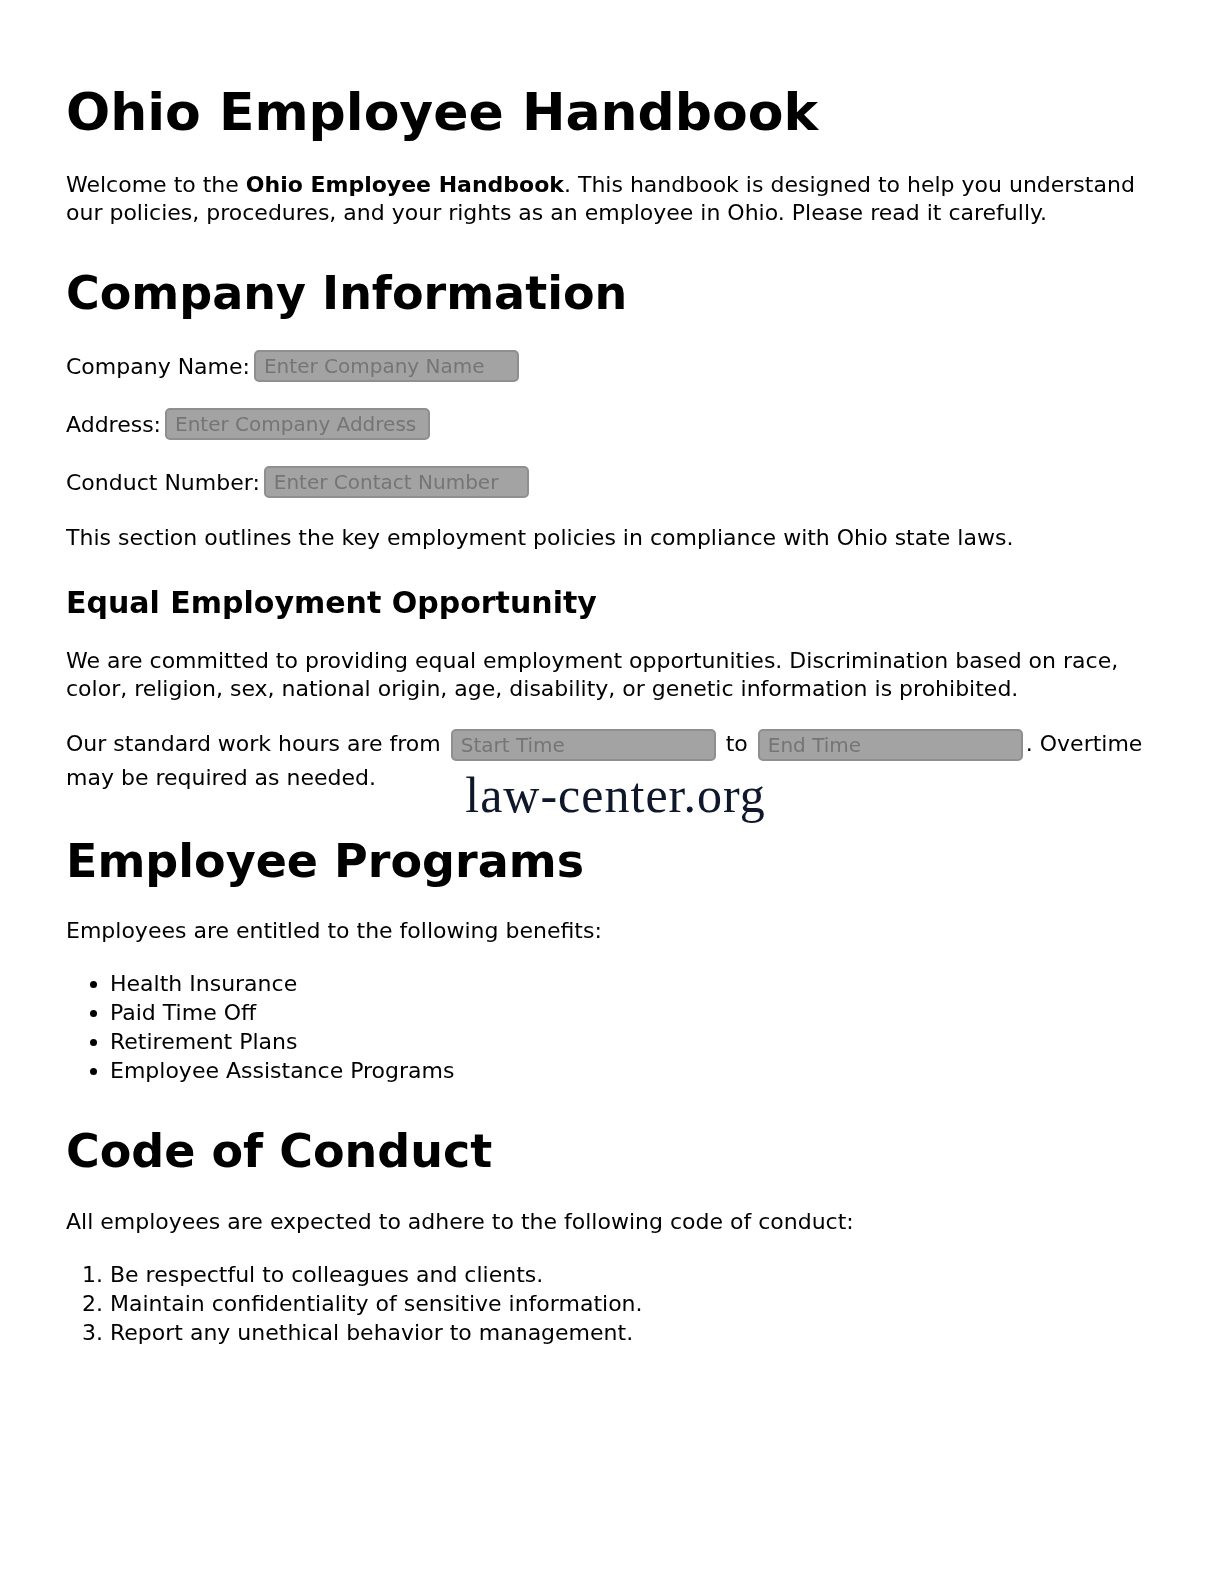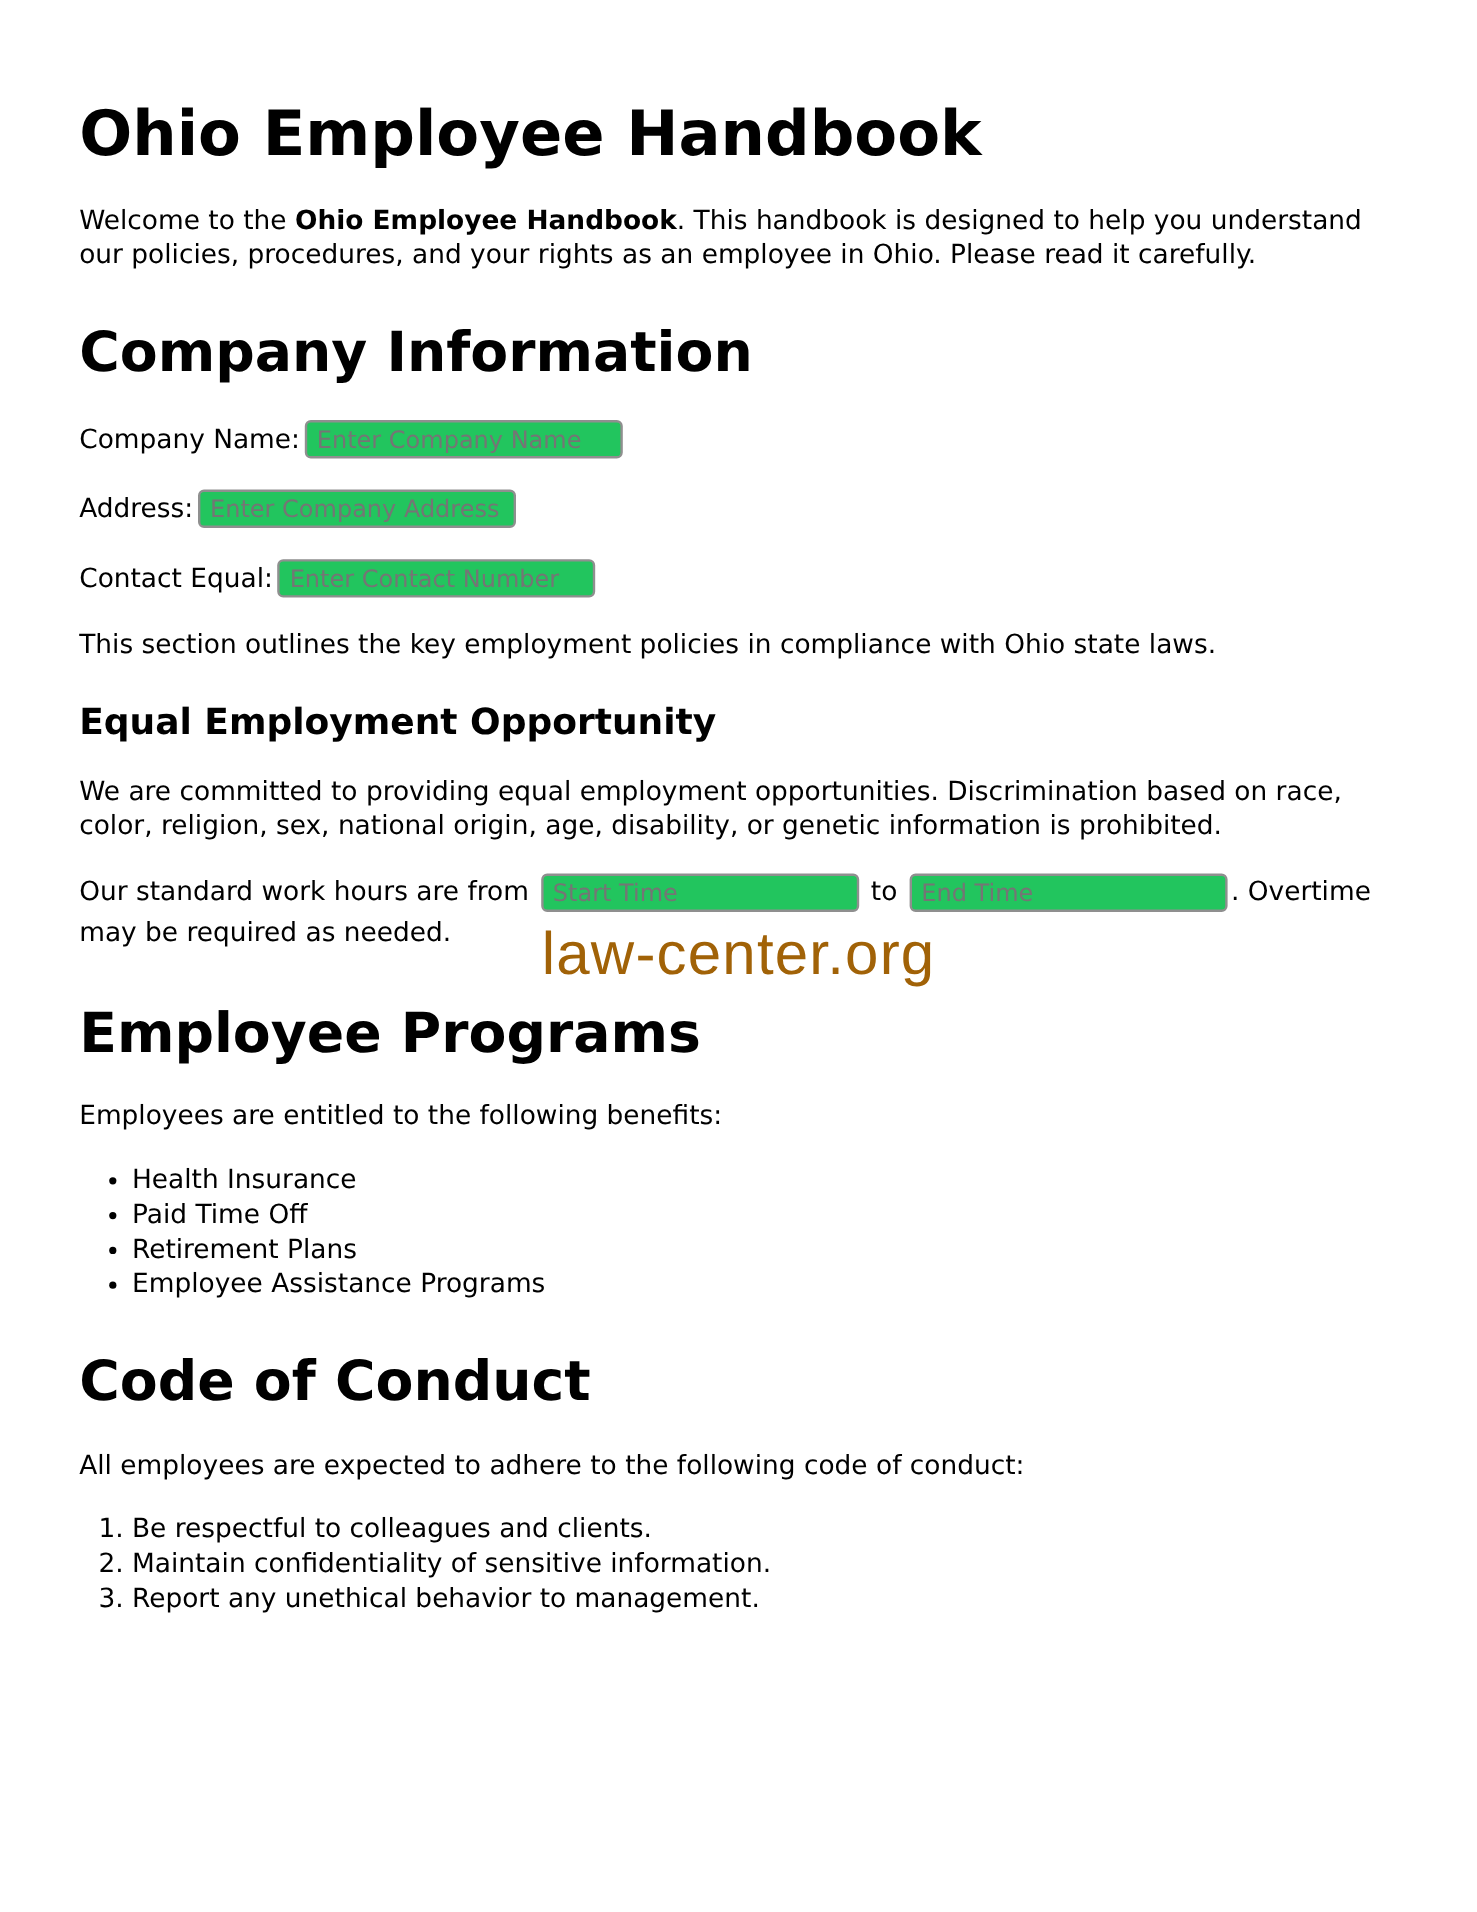--- a/index.html
+++ b/index.html
@@ -51,21 +51,21 @@
   input[type="text"] {
     width: 265px;
     height: 32px;
     box-sizing: border-box;
     border: 2px solid #8f8f8f;
     border-radius: 5px;
     padding: 0 8px;
     font-family: "DejaVu Sans", "Liberation Sans", sans-serif;
     font-size: 20px;
     color: #333333;
-    background: #22c55e;
+    background: #a3a3a3;
     outline: none;
   }
   input[type="text"]::placeholder {
     color: #757575;
     opacity: 1;
   }
   .inline-input {
     display: inline-block;
     vertical-align: middle;
     margin: 0 3px;
@@ -80,25 +80,25 @@
     padding-left: 44px;
   }
   li {
     margin: 0;
   }
   .watermark {
     position: absolute;
     top: 766px;
     left: 50%;
     transform: translateX(-50%);
-    font-family: Liberation Sans, sans-serif;
+    font-family: Liberation Serif, serif;
     font-size: 50px;
     font-weight: normal;
     letter-spacing: 1px;
-    color: #a16207;
+    color: #0f172a;
     white-space: nowrap;
     pointer-events: none;
   }
 </style>
 </head>
 <body>
 
 <div class="page">
 
   <h1>Ohio Employee Handbook</h1>
@@ -111,21 +111,21 @@
     <label>Company Name:</label>
     <input type="text" placeholder="Enter Company Name" style="">
   </div>
 
   <div class="form-row">
     <label>Address:</label>
     <input type="text" placeholder="Enter Company Address" style="">
   </div>
 
   <div class="form-row">
-    <label>Contact Equal:</label>
+    <label>Conduct Number:</label>
     <input type="text" placeholder="Enter Contact Number" style="">
   </div>
 
 
   <p>This section outlines the key employment policies in compliance with Ohio state laws.</p>
 
   <h3>Equal Employment Opportunity</h3>
 
   <p>We are committed to providing equal employment opportunities. Discrimination based on race, color, religion, sex, national origin, age, disability, or genetic information is prohibited.</p>
 

